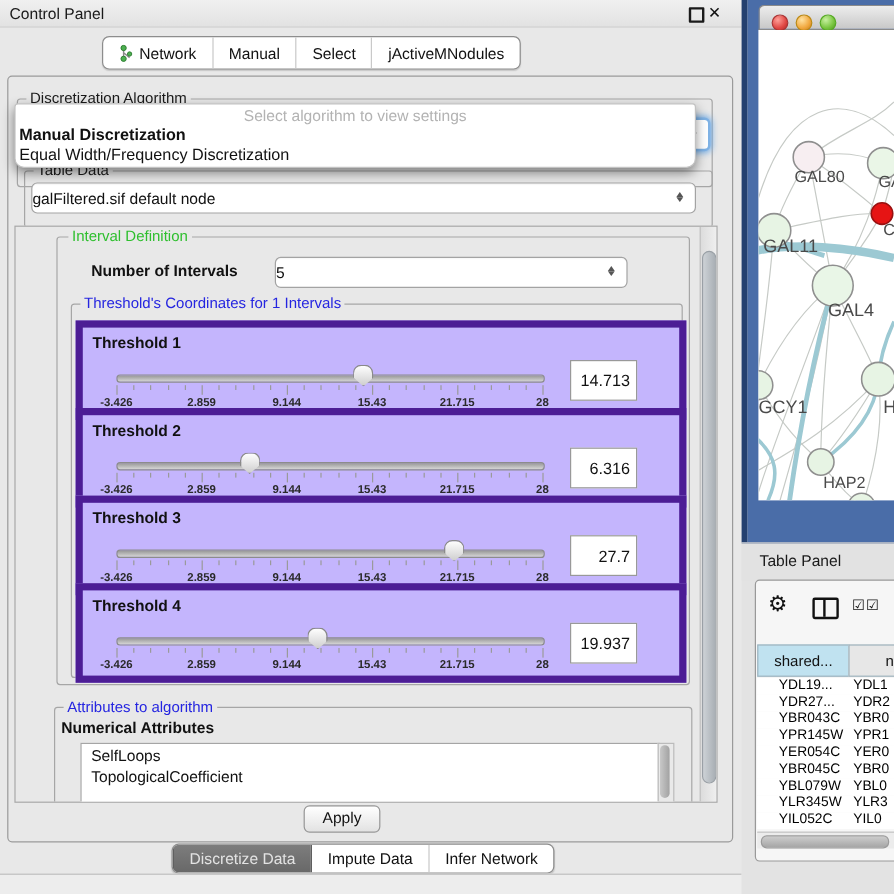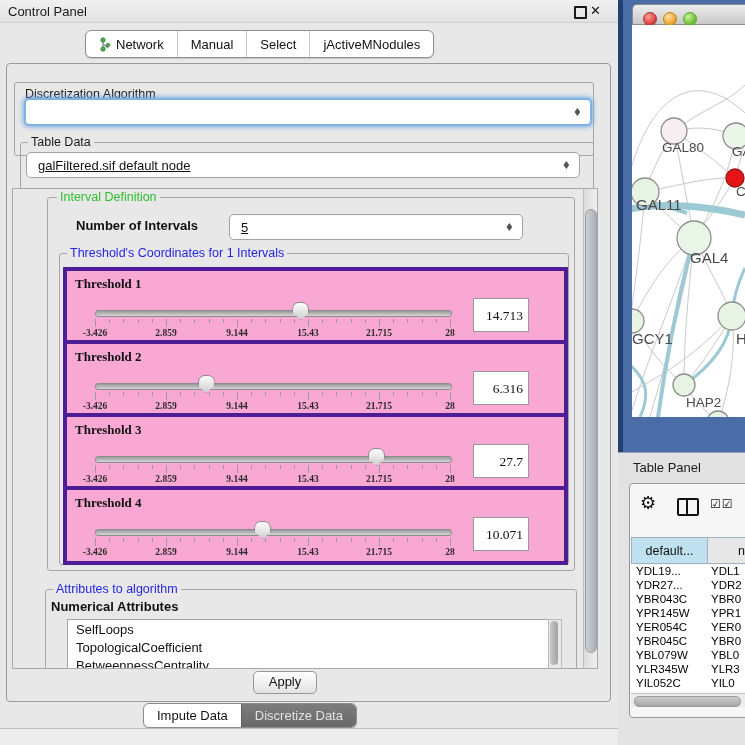--- a/index.html
+++ b/index.html
@@ -26,25 +26,25 @@
 
   #inner-panel{left:6px;top:63px;width:603px;height:637px;border:1px solid #9a9a9a;border-radius:4px;background:#e8e8e8;}
 
   .group{border:1px solid #a6a6a6;border-radius:3px;background:transparent;}
   .group-label{font-size:12.5px;background:#e8e8e8;padding:0 3px;white-space:nowrap;line-height:13px;}
   .glabel-green{color:#2ebf2e;}
   .glabel-blue{color:#2525e0;}
   .glabel-dark{color:#1a1a1a;}
 
   #algo-group{left:14px;top:82px;width:578px;height:72px;}
-  #algo-label{left:22px;top:88px;}
+  #algo-label{left:22px;top:76px;}
 
   .combo{background:#fff;border:1px solid #a3a3a3;border-radius:5px;font-size:13px;color:#111;
          display:flex;align-items:center;box-shadow:inset 0 1px 0 #f8f8f8;}
-  .combo .txt{padding-left:11px;flex:1;white-space:nowrap;overflow:hidden;text-decoration:underline;}
+  .combo .txt{flex:1;white-space:nowrap;overflow:hidden;}
   .spin{width:9px;margin-right:8px;display:flex;flex-direction:column;align-items:center;line-height:4px;}
   .spin i{font-style:normal;font-size:7px;color:#555;transform:scaleX(1.4);}
 
   #algo-combo{left:24px;top:98px;width:564px;height:24px;border:2px solid #7fb2e5;box-shadow:0 0 5px 1px rgba(110,170,230,.95);}
 
   #algo-popup{left:12px;top:86px;width:566px;height:52px;background:#fff;border:1px solid #c2c2c2;
               border-radius:3px 3px 8px 8px;box-shadow:0 4px 10px rgba(0,0,0,.45);z-index:30;}
   #popup-hint{position:absolute;left:0;top:2px;width:100%;text-align:center;font-size:13px;color:#b3b3b3;}
   .popup-item{position:absolute;left:3px;font-size:13.5px;color:#111;white-space:nowrap;}
   #popup-item-0{top:18px;font-weight:bold;}
@@ -59,21 +59,21 @@
   #vscroll .thumb-v{position:absolute;left:1px;top:20px;width:10px;height:442px;border-radius:6px;
                     background:linear-gradient(90deg,#cdd2d6,#a9afb5);border:1px solid #9aa0a6;}
 
   #interval-group{left:34px;top:8px;width:526px;height:372px;}
   #interval-label{left:44px;top:2px;}
   #num-label{left:63px;top:29px;font-size:13px;font-weight:bold;color:#111;}
   #num-combo{left:216px;top:25px;width:292px;height:24px;}
   #thr-group{left:46px;top:64px;width:508px;height:310px;}
   #thr-label{left:54px;top:58px;}
 
-  .thr-row{position:absolute;left:50px;width:497px;height:71px;border:4px solid #4c1d95;background:#f9a8d4;font-family:Liberation Serif, serif;}
+  .thr-row{position:absolute;left:50px;width:497px;height:71px;border:6px solid #4c1d95;background:#c4b5fd;}
   .thr-name{position:absolute;left:8px;top:5px;font-size:13px;font-weight:bold;color:#111;}
   .thr-track{position:absolute;left:28px;top:39px;width:355px;height:5px;border-radius:3px;
              background:linear-gradient(#999,#d6d6d6);border:1px solid #8c8c8c;}
   .thr-thumb{position:absolute;top:31px;width:15px;height:16px;background:linear-gradient(#fefefe,#cfcfcf);
              border:1px solid #8a8a8a;border-radius:7px 7px 2px 2px;
              clip-path:polygon(0 0,100% 0,100% 58%,50% 100%,0 58%);}
   .tick{position:absolute;width:1px;background:#9a9a9a;top:48px;}
   .tick.major{height:8px;}
   .tick.minor{height:4px;}
   .tick-lbl{position:absolute;top:57px;width:44px;text-align:center;font-size:9.5px;font-weight:bold;color:#2a2a2a;}
@@ -112,21 +112,21 @@
   #gear-ico{position:absolute;left:10px;top:10px;font-size:18px;color:#111;line-height:18px;}
   #split-ico{position:absolute;left:47px;top:14px;width:18px;height:14px;border:2px solid #111;border-radius:2px;}
   #split-ico::after{content:"";position:absolute;left:7px;top:0;width:2px;height:14px;background:#111;}
   #check-ico{position:absolute;left:80px;top:13px;font-size:12px;color:#111;letter-spacing:1px;}
   #tp-header{position:absolute;left:1px;top:53px;height:27px;display:flex;}
   .hcell{box-sizing:border-box;border:1px solid #9fb3bd;font-size:12.5px;color:#111;
          display:flex;align-items:center;justify-content:center;overflow:hidden;}
   #hcell-0{width:77px;background:#c0e2f0;}
   #hcell-1{width:60px;background:#e7e7e7;justify-content:flex-start;padding-left:30px;margin-left:-1px;}
   .trow{position:absolute;left:1px;width:130px;height:14px;font-size:11.5px;color:#000;background:#fff;display:flex;}
-  .tcell0{width:76px;padding-left:5px;box-sizing:border-box;overflow:hidden;white-space:nowrap;}
+  .tcell0{width:76px;padding-left:18px;box-sizing:border-box;overflow:hidden;white-space:nowrap;}
   .tcell1{width:54px;padding-left:4px;box-sizing:border-box;overflow:hidden;white-space:nowrap;}
   #hscroll{position:absolute;left:1px;top:209px;width:118px;height:13px;background:#ececec;border-top:1px solid #c4c4c4;}
   #hscroll .thumb-h{position:absolute;left:3px;top:2px;width:105px;height:9px;border-radius:5px;
                     background:linear-gradient(#cdcdcd,#a6a6a6);border:1px solid #9a9a9a;}
 
   svg text{font-family:"Liberation Sans","DejaVu Sans",sans-serif;}
 </style>
 </head>
 <body>
 
@@ -163,20 +163,25 @@
   <div id="algo-group" class="group abs"></div>
   <div id="algo-label" class="group-label glabel-dark abs">Discretization Algorithm</div>
   <div id="algo-combo" class="combo abs">
     <span class="txt"></span>
     <span class="spin">
         <i>▲</i>
         <i>▼</i>
       </span>
   </div>
 
+  <div id="algo-popup" class="abs">
+    <div id="popup-hint">Select algorithm to view settings</div>
+    <div id="popup-item-0" class="popup-item">Manual Discretization</div>
+    <div id="popup-item-1" class="popup-item">Equal Width/Frequency Discretization</div>
+  </div>
 
   <div id="tdata-group" class="group abs"></div>
   <div id="tdata-label" class="group-label glabel-dark abs">Table Data</div>
   <div id="tdata-combo" class="combo abs">
     <span class="txt">galFiltered.sif default node</span>
     <span class="spin">
         <i>▲</i>
         <i>▼</i>
       </span>
   </div>
@@ -338,49 +343,51 @@
           <div class="tick minor" style="left: 340.4px;"></div>
           <div class="tick minor" style="left: 354.6px;"></div>
           <div class="tick minor" style="left: 368.8px;"></div>
           <div class="tick major" style="left: 383px;"></div>
           <div class="tick-lbl" style="left: 6px;">-3.426</div>
           <div class="tick-lbl" style="left: 77px;">2.859</div>
           <div class="tick-lbl" style="left: 148px;">9.144</div>
           <div class="tick-lbl" style="left: 219px;">15.43</div>
           <div class="tick-lbl" style="left: 290px;">21.715</div>
           <div class="tick-lbl" style="left: 361px;">28</div>
-          <div class="thr-valbox">10.071</div>
+          <div class="thr-valbox">19.937</div>
         </div>
       </div>
 
     <div id="attr-group" class="group abs"></div>
     <div id="attr-label" class="group-label glabel-blue abs">Attributes to algorithm</div>
     <div id="attr-sub" class="abs">Numerical Attributes</div>
     <div id="attr-list" class="abs">
         <div class="attr-item">SelfLoops</div>
         <div class="attr-item">TopologicalCoefficient</div>
-        <div class="attr-item">BetweennessCentrality</div>
       </div>
     <div id="attr-scroll">
         <div class="thumb-v2"></div>
       </div>
 
     <div id="vscroll">
         <div class="thumb-v"></div>
       </div>
   </div>
 
   <div id="apply-btn" class="abs">Apply</div>
 
   <div id="bottom-tabs" class="tabbar abs">
+      <div class="seg sel">
+        <span>Discretize Data</span>
+      </div>
       <div class="seg">
         <span>Impute Data</span>
       </div>
-      <div class="seg sel">
-        <span>Discretize Data</span>
+      <div class="seg">
+        <span>Infer Network</span>
       </div>
     </div>
   <div id="bottom-strip" class="abs"></div>
 
   <div id="right-bg" class="abs"></div>
   <div id="navy-strip" class="abs"></div>
   <div id="blue-frame" class="abs"></div>
   <div id="net-titlebar" class="abs">
     <div id="light-red" class="light"></div>
     <div id="light-yellow" class="light"></div>
@@ -444,21 +451,21 @@
   </div>
 
   <div id="tp-strip" class="abs"></div>
   <div id="tp-title" class="abs">Table Panel</div>
 
   <div id="tp-container" class="abs">
     <div id="gear-ico">⚙</div>
     <div id="split-ico"></div>
     <div id="check-ico">☑☑</div>
     <div id="tp-header">
-      <div id="hcell-0" class="hcell">default...</div>
+      <div id="hcell-0" class="hcell">shared...</div>
       <div id="hcell-1" class="hcell">na</div>
     </div>
     <div id="tp-rows">
         <div class="trow" style="top: 81px;">
           <div class="tcell0">YDL19...</div>
           <div class="tcell1">YDL1</div>
         </div>
         <div class="trow" style="top: 95px;">
           <div class="tcell0">YDR27...</div>
           <div class="tcell1">YDR2</div>

